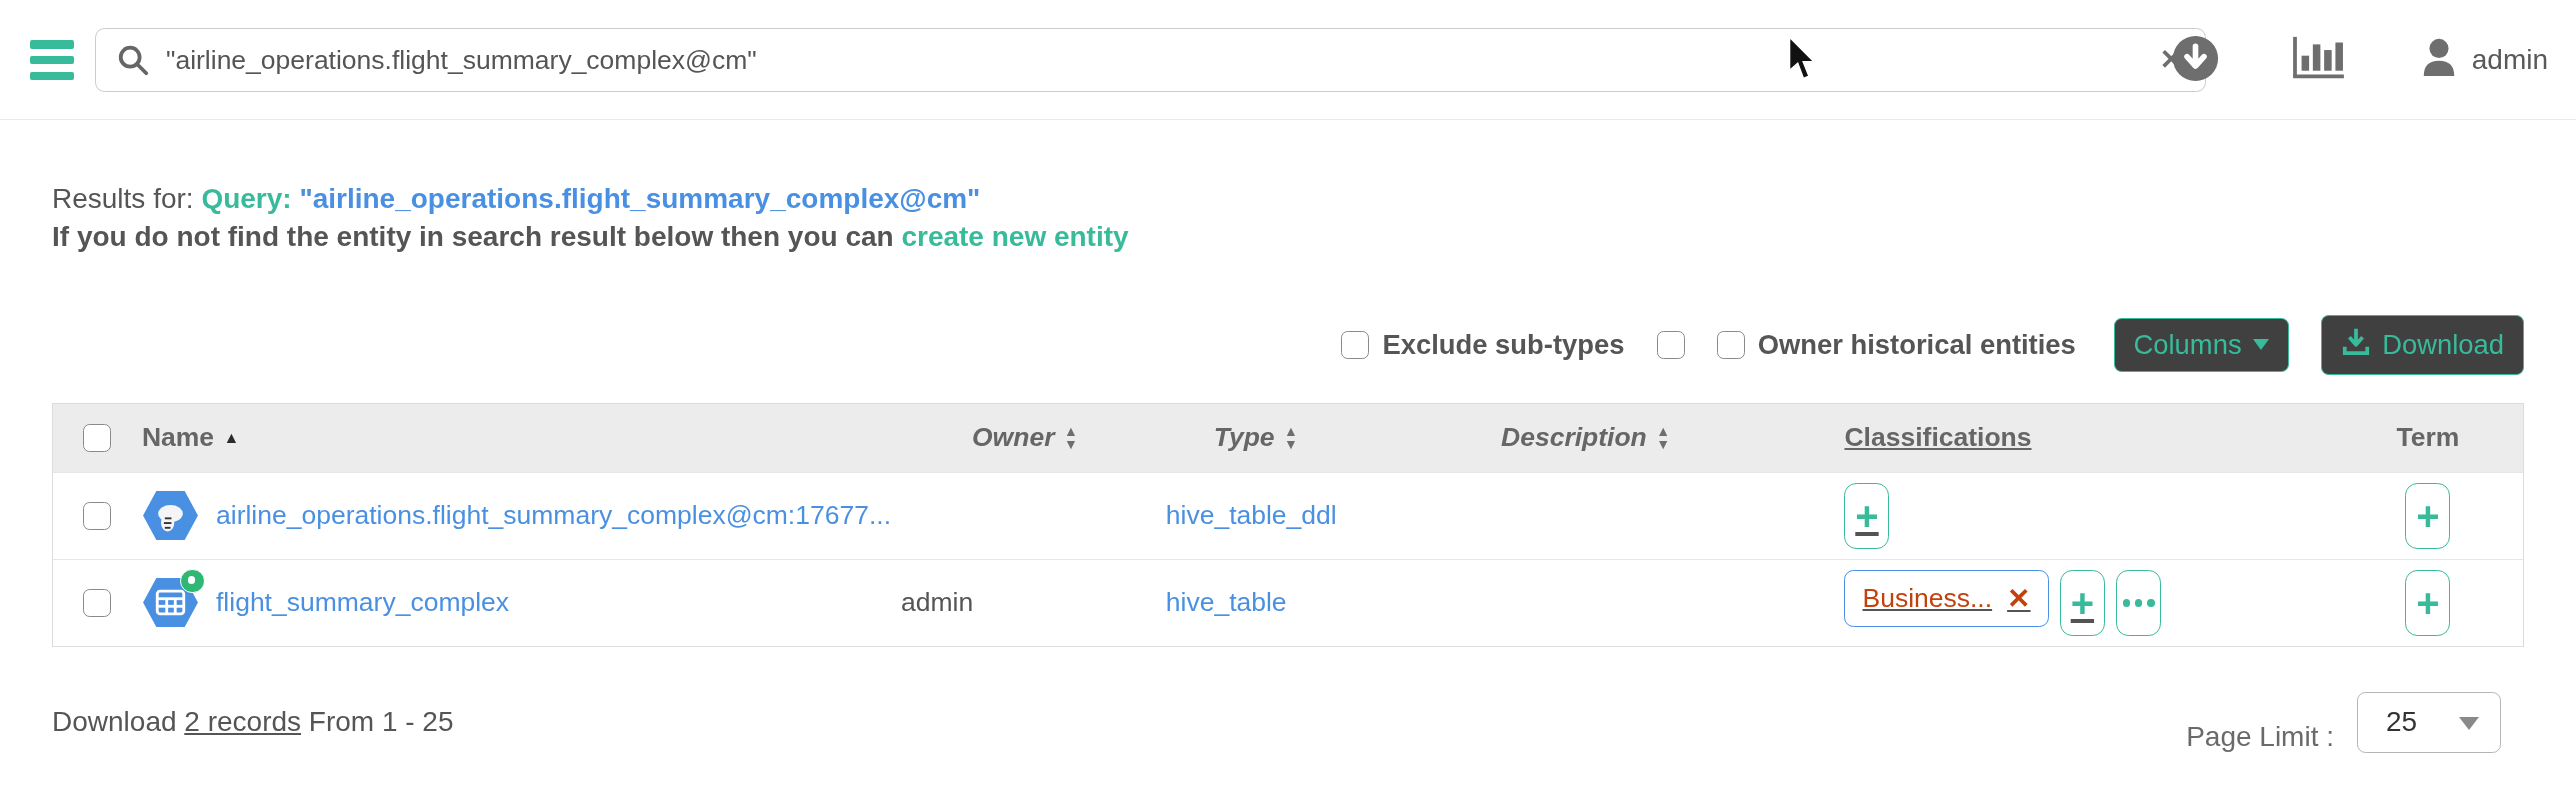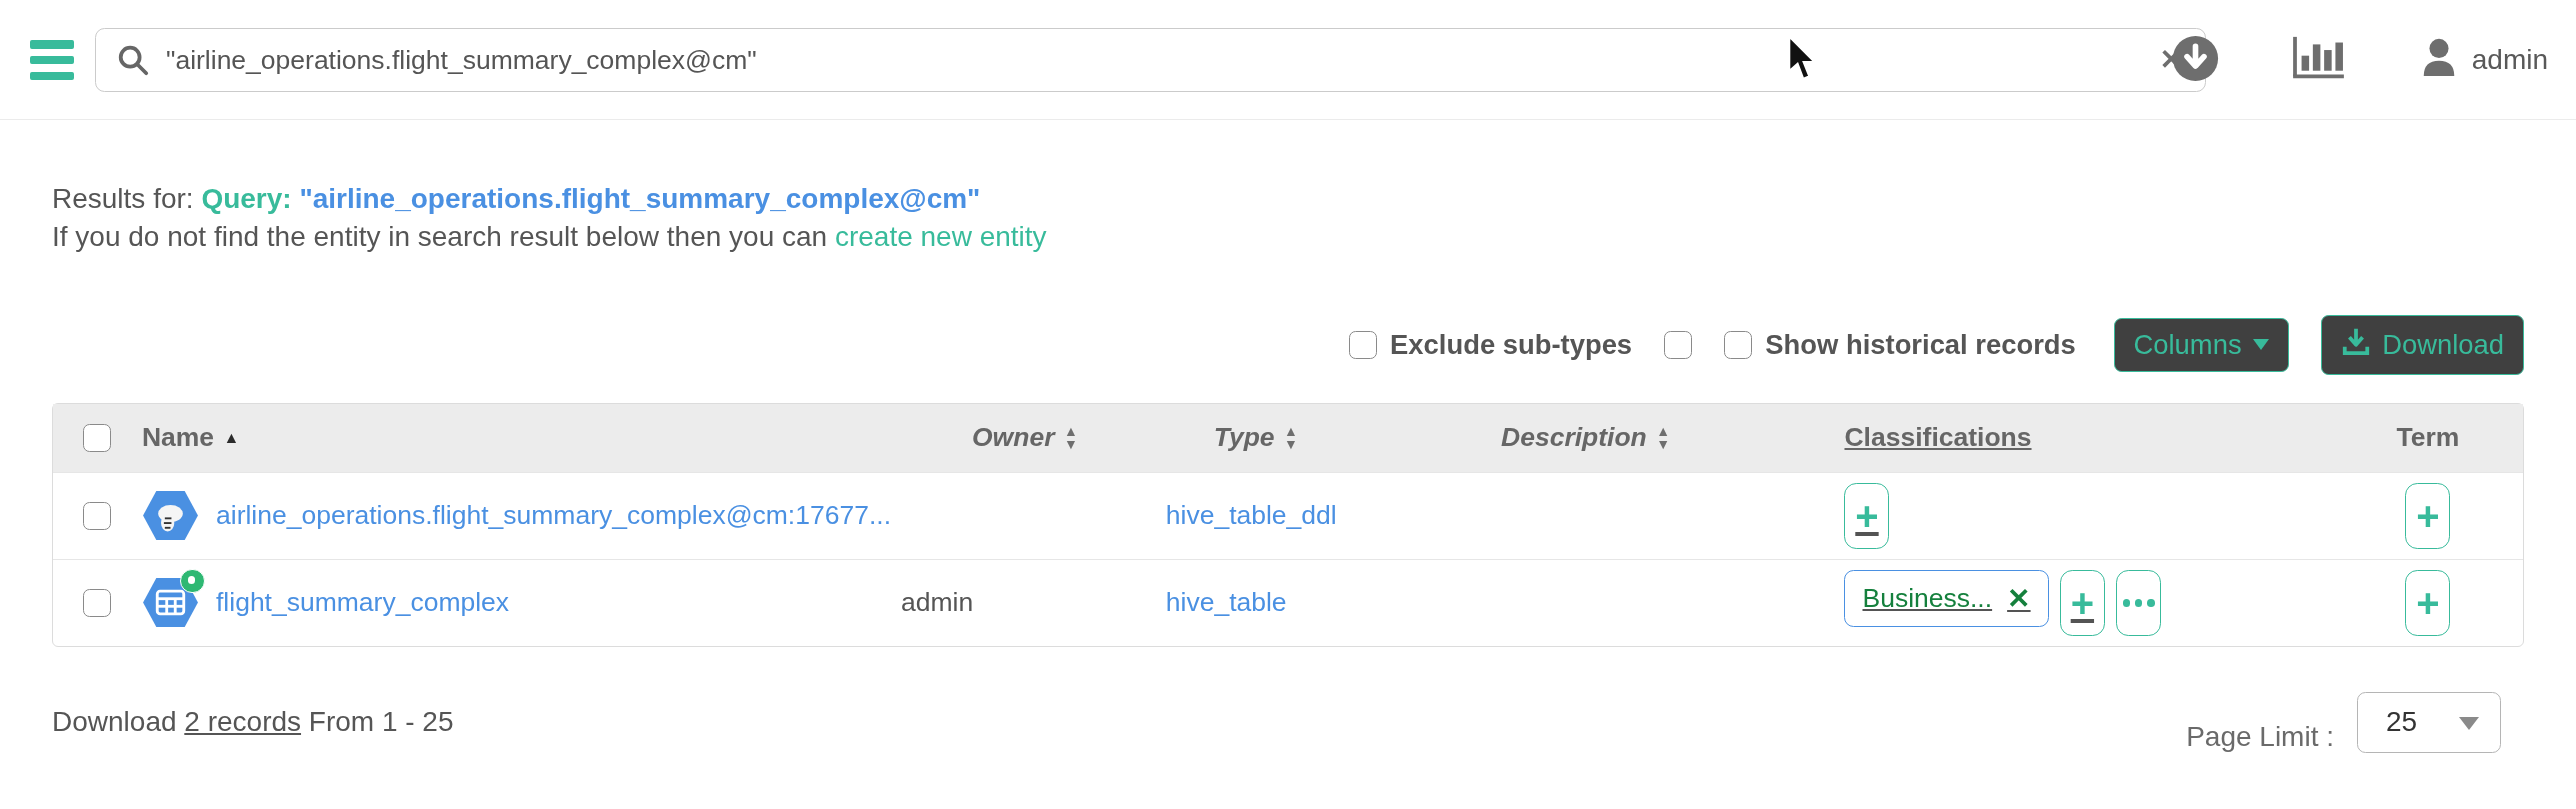--- a/index.html
+++ b/index.html
@@ -21,36 +21,36 @@
     color:#6e6e6e; cursor:pointer; line-height:34px; }
   .topbar-icons { position:absolute; right:28px; top:0; height:120px;
     display:flex; align-items:center; gap:74px; }
   .user-chip { display:flex; align-items:center; gap:11.3px; font-size:28px; color:#595959; }
 
   
   .main { padding:0 52px; }
   .results { margin-top:57px; font-size:28px; line-height:44px; color:#555; }
   .results .q-label { color:#38bb9b; font-weight:bold; }
   .results .q-value { color:#4a90e2; font-weight:bold; }
-  .hint { font-size:28px; color:#555; }
+  .hint { font-size:28px; color:#555;font-weight:bold; }
   .hint .link { color:#38bb9b; cursor:pointer; }
 
   
   .filters { margin-top:62px; display:flex; justify-content:flex-end; align-items:center; gap:32px; }
   .chk-item { display:flex; align-items:center; gap:13.2px; cursor:pointer; }
   .chk-box { width:28px; height:28px; border:1.9px solid #8a8a8a; border-radius:6.6px; background:#fff; }
   .chk-label { font-size:27.4px; font-weight:bold; color:#555; white-space:nowrap; }
   .btn { display:inline-flex; align-items:center; gap:11.3px; border:1.9px solid #38bb9b;
     color:#38bb9b; background:#404040; border-radius:7.6px; font-size:27.4px; padding:10.4px 19px;
     cursor:pointer; font-family:"Liberation Sans", sans-serif; }
   .caret { display:inline-block; width:0; height:0; border-left:8.5px solid transparent;
     border-right:8.5px solid transparent; border-top:11.3px solid #38bb9b; }
 
   
-  .tbl { margin-top:28px; border:0.9px solid #dcdcdc; border-radius:6px; background:#fff; }
+  .tbl { margin-top:28px; border:0.9px solid #dcdcdc; border-radius:0; background:#fff; }
   .trow { display:flex; align-items:center; }
   .thead { background:#ececec; height:68px; font-weight:bold; color:#666; font-size:26.5px; }
   .tbody-row { height:87px; border-top:0.9px solid #e6e6e6; font-size:26.5px; }
   .c-check { width:3.6%; display:flex; justify-content:center; }
   .c-name  { width:30.2%; display:flex; align-items:center; gap:7.6px; }
   .c-owner { width:11.1%; }
   .c-type  { width:7.6%; }
   .c-desc  { width:19.1%; }
   .c-class { width:20.7%; padding-left:23px; display:flex; align-items:flex-start; gap:11.3px;text-decoration:underline; }
   .c-term  { width:7.7%; display:flex; justify-content:center; }
@@ -64,21 +64,21 @@
   .owner-val { color:#555; padding-left:13.2px; }
   .type-val { padding-left:3.8px; }
   .add-btn { width:45px; height:66px; border:1.9px solid #38bb9b; border-radius:12.3px; background:#fff;
     color:#38bb9b; font-size:40px; font-weight:bold; display:inline-flex; align-items:center;
     justify-content:center; cursor:pointer; line-height:1; }
   .more-btn { width:45px; height:66px; border:1.9px solid #38bb9b; border-radius:12.3px; background:#fff;
     color:#38bb9b; display:inline-flex; align-items:center; justify-content:center; cursor:pointer; }
   .more-dots { display:inline-flex; gap:4.7px; }
   .more-dots i { width:7.6px; height:7.6px; border-radius:50%; background:#38bb9b; }
   .tag { display:inline-flex; align-items:center; gap:15px; border:1.9px solid #4a90e2; border-radius:9.5px;
-    color:#15803d; font-size:26.5px; padding:11.3px 17px; background:#fff; cursor:pointer; }
+    color:#c2410c; font-size:26.5px; padding:11.3px 17px; background:#fff; cursor:pointer; }
   .tag .tag-x { font-weight:bold; font-size:28px; cursor:pointer; }
   .hexwrap { position:relative; width:57px; height:53px; margin-right:9.5px; flex:0 0 auto; }
   .badge { position:absolute; right:-5.7px; top:-7.6px; width:24.6px; height:24.6px; border-radius:50%;
     background:#2eb873; border:1.9px solid #fff; }
   .badge i { position:absolute; left:6.6px; top:6.6px; width:7.6px; height:7.6px; border-radius:50%; background:#fff; }
 
   
   .footer { margin-top:45px; display:flex; justify-content:space-between; align-items:center; }
   .showing { font-size:28px; color:#555; }
   .showing .records { text-decoration:underline; cursor:pointer; }
@@ -159,21 +159,21 @@
     <div class="filters">
       <span class="chk-item">
         <span class="chk-box"></span>
         <span class="chk-label">Exclude sub-types</span>
       </span>
       <span class="chk-item">
         <span class="chk-box"></span>
       </span>
       <span class="chk-item">
         <span class="chk-box"></span>
-        <span class="chk-label">Show historical records</span>
+        <span class="chk-label">Owner historical entities</span>
       </span>
       <button class="btn" style="margin-left:5.7px;">
         <span>Columns</span>
         <span class="caret"></span>
       </button>
       <button class="btn">
         <span>
           <svg width="30" height="30" viewBox="0 0 32 32">
             <path d="M16 3 L16 18 M9 12 L16 20 L23 12" stroke="#38bb9b" stroke-width="4" fill="none" stroke-linejoin="round"></path>
             <path d="M4 22 L4 29 L28 29 L28 22" stroke="#38bb9b" stroke-width="4" fill="none"></path>

